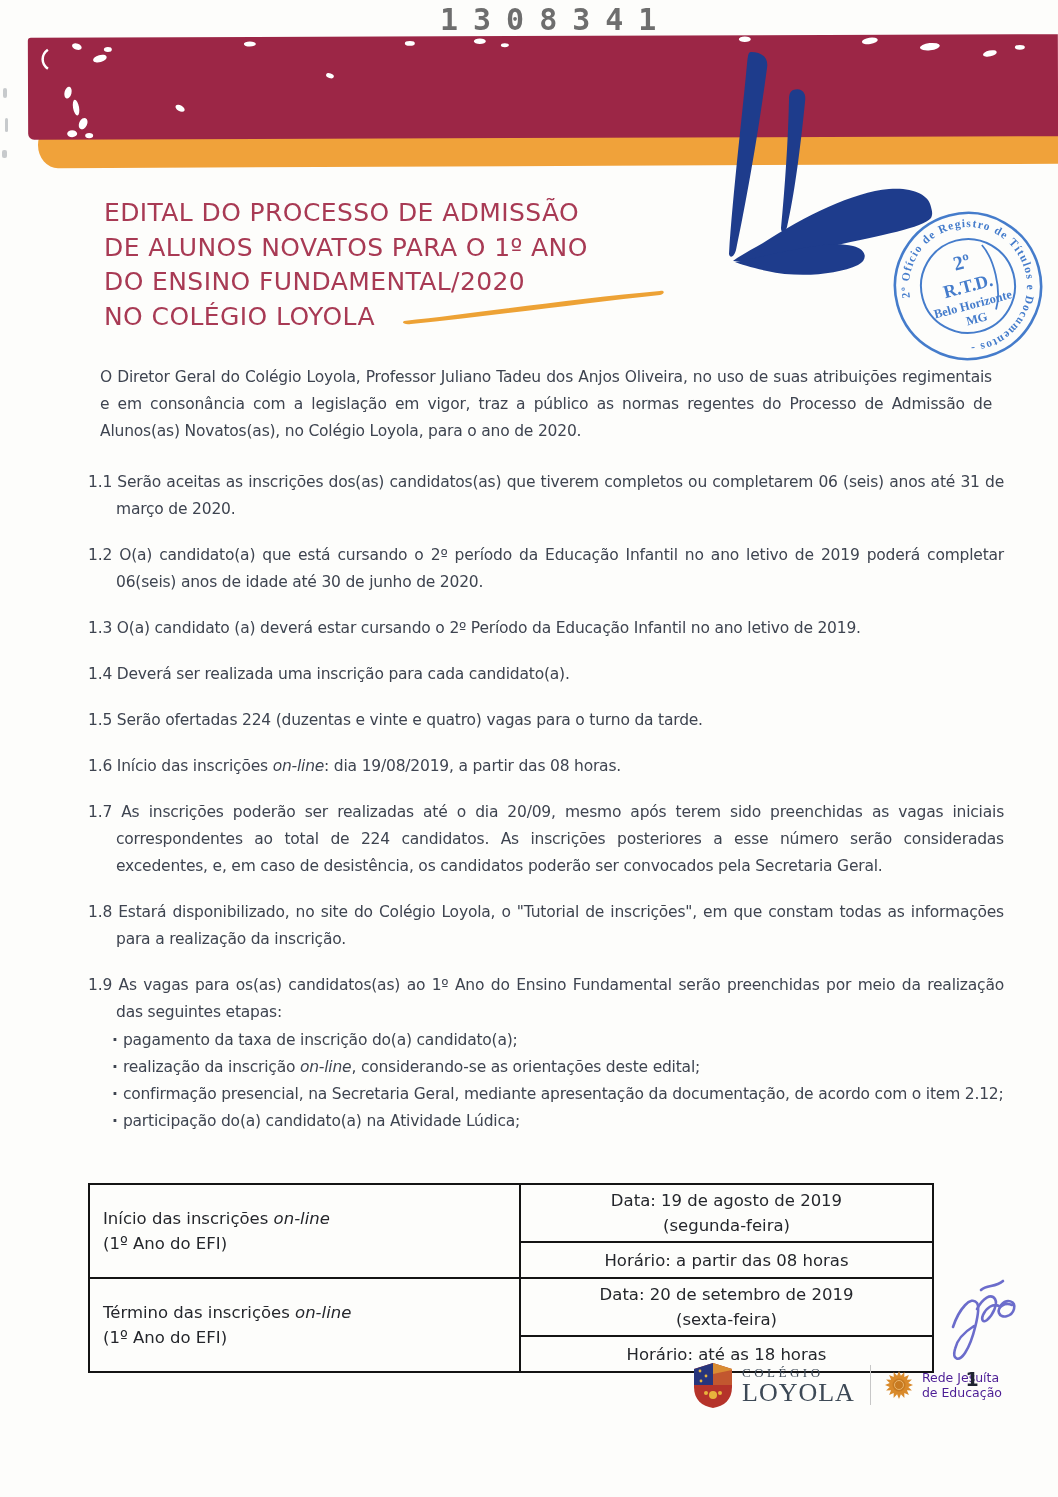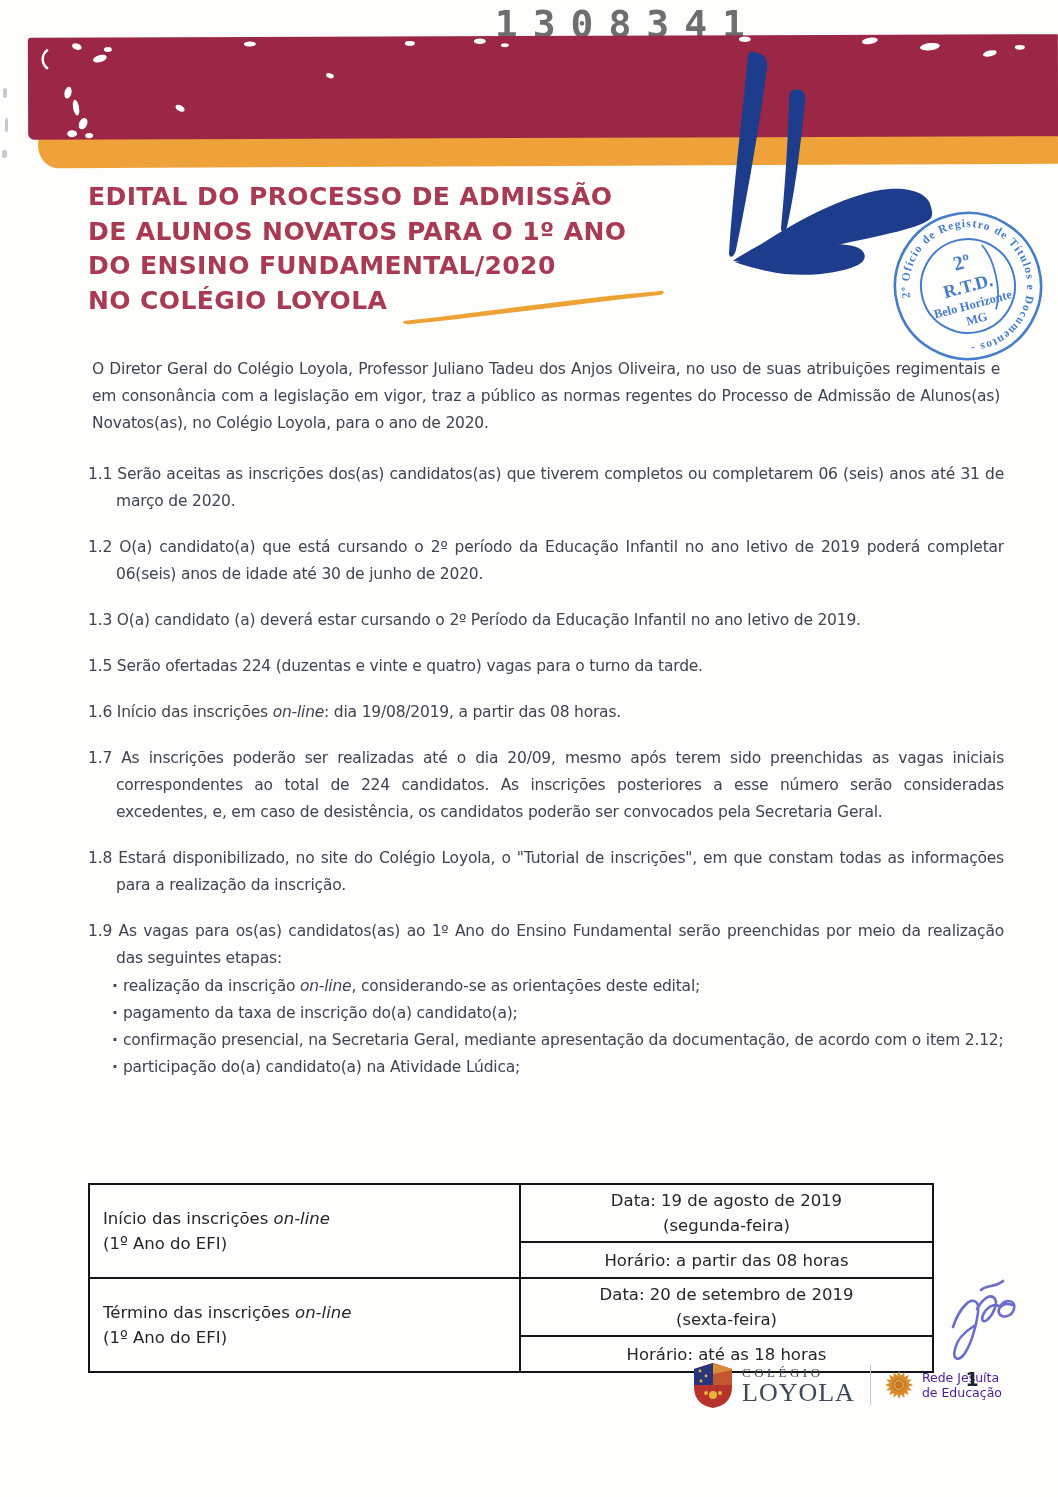--- a/index.html
+++ b/index.html
@@ -6,22 +6,22 @@
   .page{
     position:relative;width:1058px;height:1497px;background:#fdfdfb;
     font-family:"DejaVu Sans",sans-serif;color:#3e4450;overflow:hidden;
     margin:0 auto;
   }
   .b{font-weight:400}.i{font-style:italic}
 
   
   .stamp-number{
     position:absolute;left:440px;top:2px;width:320px;
-    font-family:"DejaVu Sans Mono",monospace;font-size:38px;font-weight:700;
-    color:#565656;letter-spacing:15px;text-align:right;opacity:.85;
+    font-family:"DejaVu Sans Mono",monospace;font-size:30px;font-weight:700;
+    color:#565656;letter-spacing:15px;text-align:left;opacity:.85;
   }
 
   
   .band-orange{
     position:absolute;left:38px;top:120px;width:1020px;height:46px;
     background:#f0a23a;border-radius:24px 0 0 26px / 30px 0 0 30px;
     transform:rotate(-.25deg);z-index:1;
   }
   .band-maroon{
     position:absolute;left:28px;top:36px;width:1030px;height:102px;
@@ -31,36 +31,36 @@
   .band-maroon svg{position:absolute;left:0;top:0;}
 
   
   .splash{position:absolute;left:685px;top:52px;z-index:3;}
 
   
   .margin-mark{position:absolute;background:#9aa0a6;opacity:.55;border-radius:2px;}
 
   
   .title{
-    position:absolute;left:88px;top:180px;margin:0;z-index:4;
-    font-size:25px;line-height:34.5px;font-weight:700;color:#a83a54;
+    position:absolute;left:88px;top:180px;margin:16px;z-index:4;
+    font-size:25px;line-height:34.5px;font-weight:400;color:#a83a54;
     letter-spacing:.4px;white-space:pre-line;
   }
   .underline{position:absolute;left:398px;top:286px;z-index:4;}
 
   
   .stamp{position:absolute;left:886px;top:204px;z-index:5;opacity:.92;}
   .stamp text{fill:#3672c8;}
   .stamp .ring{font-family:"Liberation Serif",serif;font-size:11.5px;letter-spacing:1.2px;font-weight:700;}
   .stamp .big{font-family:"Liberation Serif",serif;font-weight:700;}
 
   
   .content{position:absolute;left:88px;top:352px;width:916px;z-index:4;}
   .intro{
-    margin:4px;font-size:15.5px;line-height:27px;letter-spacing:-.2px;
+    margin:12px;font-size:15.5px;line-height:27px;letter-spacing:-.2px;
     text-align:justify;
   }
   .sec{
     margin:21px 0 0 0;font-size:16.5px;line-height:22px;font-weight:700;
     color:#24519e;letter-spacing:.2px;
   }
   #items{margin-top:24px;}
   .item{margin-bottom:19px;font-size:15.5px;line-height:27px;letter-spacing:-.2px;}
   .item-text{padding-left:28px;text-indent:-28px;text-align:justify;}
   .bullets{margin-left:24px;margin-top:1px;}
@@ -177,36 +177,39 @@
         <div class="item">
           <div class="item-text"><span class="num b-none">1.1 </span><span>Serão aceitas as inscrições dos(as) candidatos(as) que tiverem completos ou completarem 06 (seis) anos até 31 de março de 2020.</span></div>
         </div>
         <div class="item">
           <div class="item-text"><span class="num b-none">1.2 </span><span>O(a) candidato(a) que está cursando o 2º período da Educação Infantil no ano letivo de 2019 poderá completar 06(seis) anos de idade até 30 de junho de 2020.</span></div>
         </div>
         <div class="item">
           <div class="item-text"><span class="num b-none">1.3 </span><span>O(a) candidato (a) deverá estar cursando o 2º Período da Educação Infantil no ano letivo de 2019.</span></div>
         </div>
         <div class="item">
+          <div class="item-text"><span class="num b-none">1.4 </span><span>Deverá ser realizada uma inscrição para cada candidato(a).</span></div>
+        </div>
+        <div class="item">
           <div class="item-text"><span class="num b-none">1.5 </span><span>Serão ofertadas </span><span class="b">224 (duzentas e vinte e quatro)</span><span> vagas para o turno da tarde.</span></div>
         </div>
         <div class="item">
           <div class="item-text"><span class="num b-none">1.6 </span><span>Início das inscrições </span><span class="i">on-line</span><span>: dia 19/08/2019, a partir das 08 horas.</span></div>
         </div>
         <div class="item">
           <div class="item-text"><span class="num b-none">1.7 </span><span>As inscrições poderão ser realizadas </span><span class="b">até o dia 20/09,</span><span> mesmo após terem sido preenchidas as vagas iniciais correspondentes </span><span class="b">ao total de 224 candidatos</span><span>. As inscrições posteriores a esse número serão consideradas excedentes, e, em caso de desistência, os candidatos poderão ser convocados pela Secretaria Geral.</span></div>
         </div>
         <div class="item">
           <div class="item-text"><span class="num b-none">1.8 </span><span>Estará disponibilizado, no site do Colégio Loyola, o "</span><span class="b">Tutorial de inscrições</span><span>", em que constam todas as informações para a realização da inscrição.</span></div>
         </div>
         <div class="item">
           <div class="item-text"><span class="num b-none">1.9 </span><span>As vagas para os(as) candidatos(as) ao 1º Ano do Ensino Fundamental serão preenchidas por meio da realização das seguintes etapas:</span></div>
           <div class="bullets">
+            <div class="bullet"><span class="dot">· </span><span class="b">pagamento da taxa de inscrição do(a) candidato(a);</span></div>
             <div class="bullet"><span class="dot">· </span><span class="b">realização da inscrição </span><span class="b i">on-line</span><span class="b">, considerando-se as orientações deste edital;</span></div>
-            <div class="bullet"><span class="dot">· </span><span class="b">pagamento da taxa de inscrição do(a) candidato(a);</span></div>
             <div class="bullet"><span class="dot">· </span><span class="b">confirmação presencial, na Secretaria Geral, mediante apresentação da documentação, de acordo com o item 2.12;</span></div>
             <div class="bullet"><span class="dot">· </span><span class="b">participação do(a) candidato(a) na Atividade Lúdica;</span></div>
           </div>
         </div>
       </div>
   </div>
 
   <table class="sched">
     <tbody id="sched-body">
         <tr>

